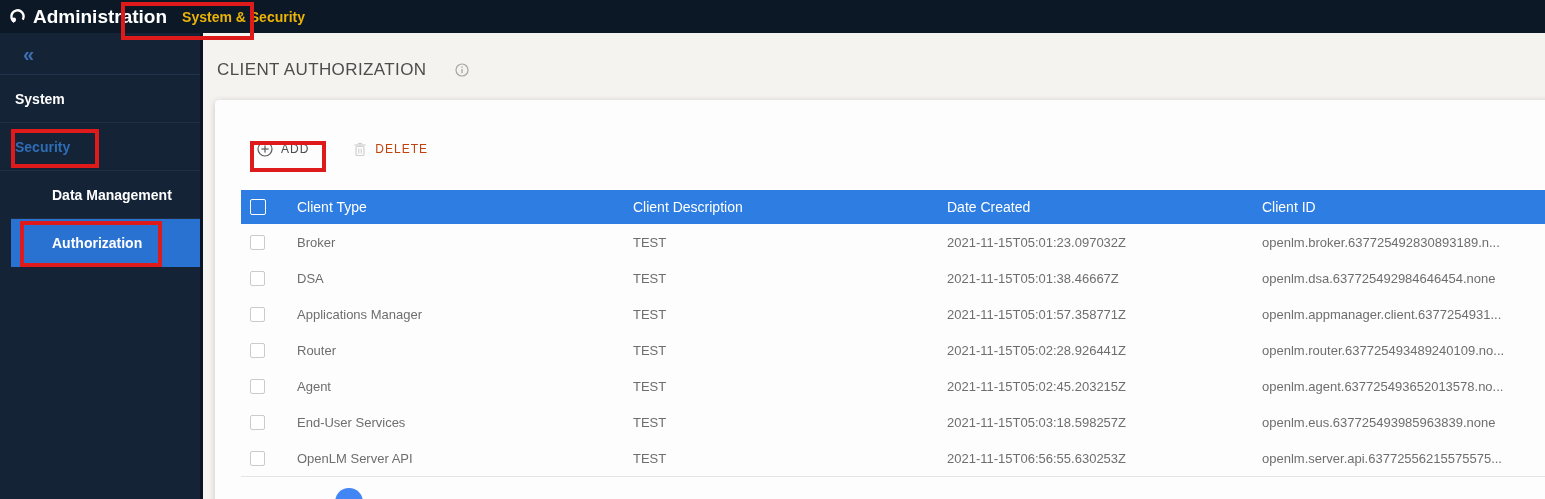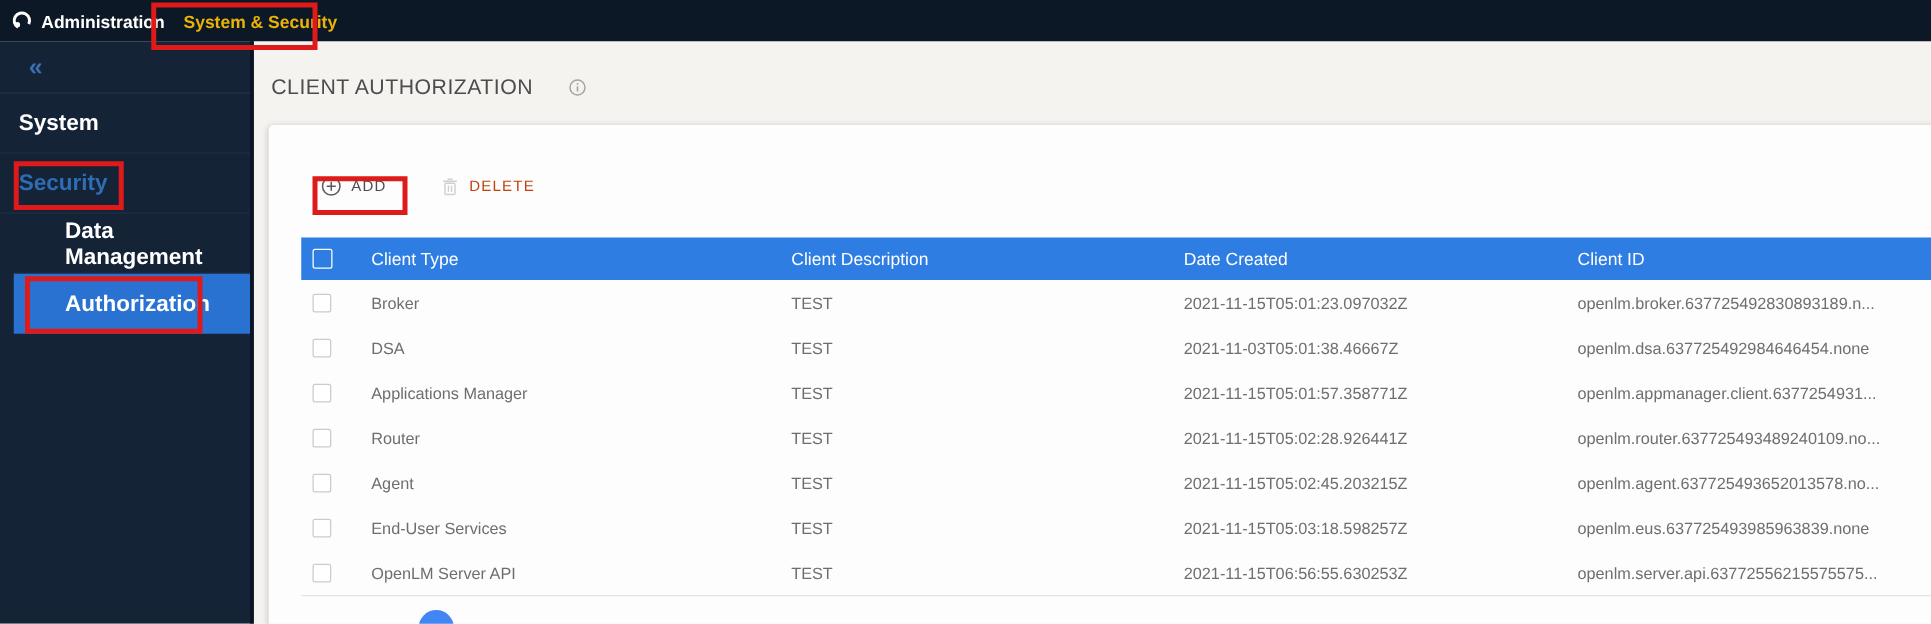--- a/index.html
+++ b/index.html
@@ -3,31 +3,31 @@
 <meta charset="utf-8">
 <style>
   * { margin:0; padding:0; box-sizing:border-box; }
   html,body { width:1545px; height:499px; overflow:hidden; position:relative;
               font-family:"Liberation Sans", sans-serif; background:#f5f3ef; }
 
   
   .topbar { position:absolute; left:0; top:0; width:1545px; height:33px;
             background:#0c1826; display:flex; align-items:center; z-index:5; }
   .logo { margin-left:9px; width:17px; height:17px; flex:0 0 auto; }
-  .brand { color:#fff; font-size:14px; font-weight:bold; margin-left:7px; cursor:default; }
+  .brand { color:#fff; font-size:19px; font-weight:bold; margin-left:7px; cursor:default; }
   .topnav-item { color:#eab308; font-size:14px; font-weight:bold; margin-left:15px; cursor:pointer; }
 
   
   .sidebar { position:absolute; left:0; top:33px; width:203px; height:466px;
              background:#152337; border-right:3px solid #0b1424; z-index:4; }
   .collapse-row { height:42px; display:flex; align-items:center; padding-left:23px;
                   border-bottom:1px solid #22314e; }
   .collapse-ic { color:#3a6fb0; font-size:20px; font-weight:bold; line-height:1; cursor:pointer; }
   .side-item { height:48px; display:flex; align-items:center; padding-left:15px;
-               color:#fff; font-size:18px; font-weight:600; cursor:pointer;
+               color:#fff; font-size:14px; font-weight:600; cursor:pointer;
                border-bottom:1px solid rgba(255,255,255,0.05); }
   .side-item.sub { padding-left:41px;margin-left:11px; }
   .side-item.blue { color:#2e6cb4; }
   .side-item.active { background:#2a72d2; color:#fff; border-bottom:none; }
 
   
   .page-title-row { position:absolute; left:217px; top:60px; display:flex;
                     align-items:center; gap:28px; z-index:1; }
   .page-title { font-size:17px; color:#4c4c4c; letter-spacing:0.4px; font-weight:500; }
   .card { position:absolute; left:215px; top:100px; right:-8px; bottom:-8px;
@@ -148,21 +148,21 @@
     <div class="col-desc">TEST</div>
     <div class="col-date">2021-11-15T05:01:23.097032Z</div>
     <div class="col-id">openlm.broker.637725492830893189.n...</div>
   </div>
         <div class="trow">
     <div class="col-check">
             <span class="cb"></span>
           </div>
     <div class="col-type">DSA</div>
     <div class="col-desc">TEST</div>
-    <div class="col-date">2021-11-03T05:01:38.46667Z</div>
+    <div class="col-date">2021-11-15T05:01:38.46667Z</div>
     <div class="col-id">openlm.dsa.637725492984646454.none</div>
   </div>
         <div class="trow">
     <div class="col-check">
             <span class="cb"></span>
           </div>
     <div class="col-type">Applications Manager</div>
     <div class="col-desc">TEST</div>
     <div class="col-date">2021-11-15T05:01:57.358771Z</div>
     <div class="col-id">openlm.appmanager.client.6377254931...</div>

